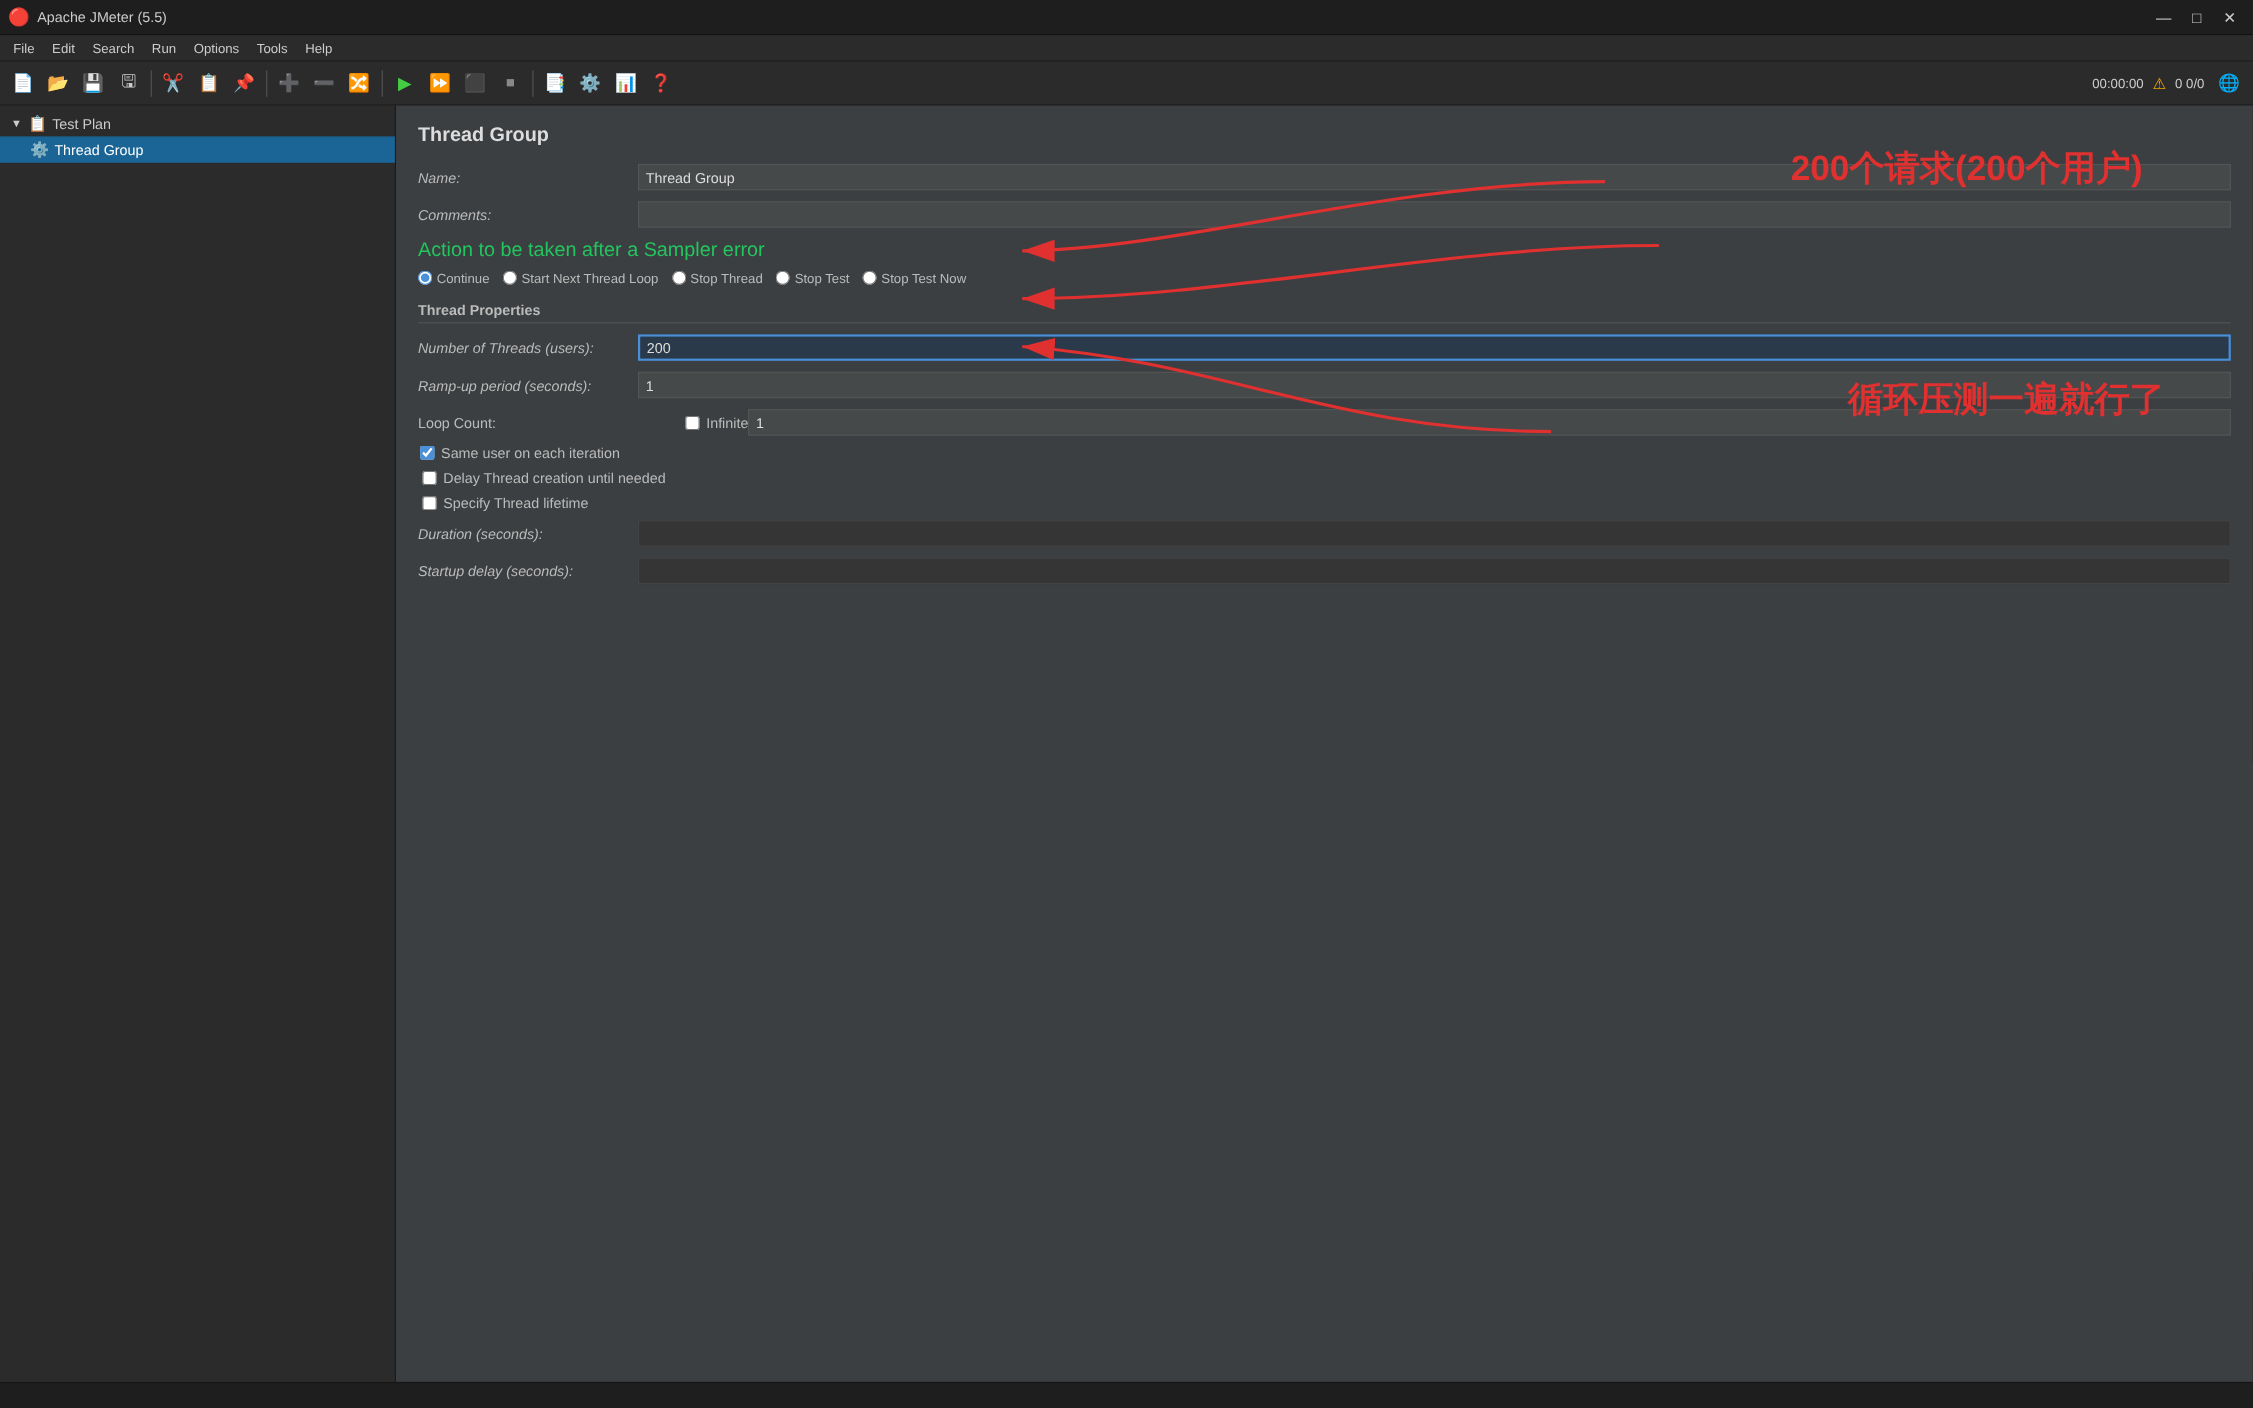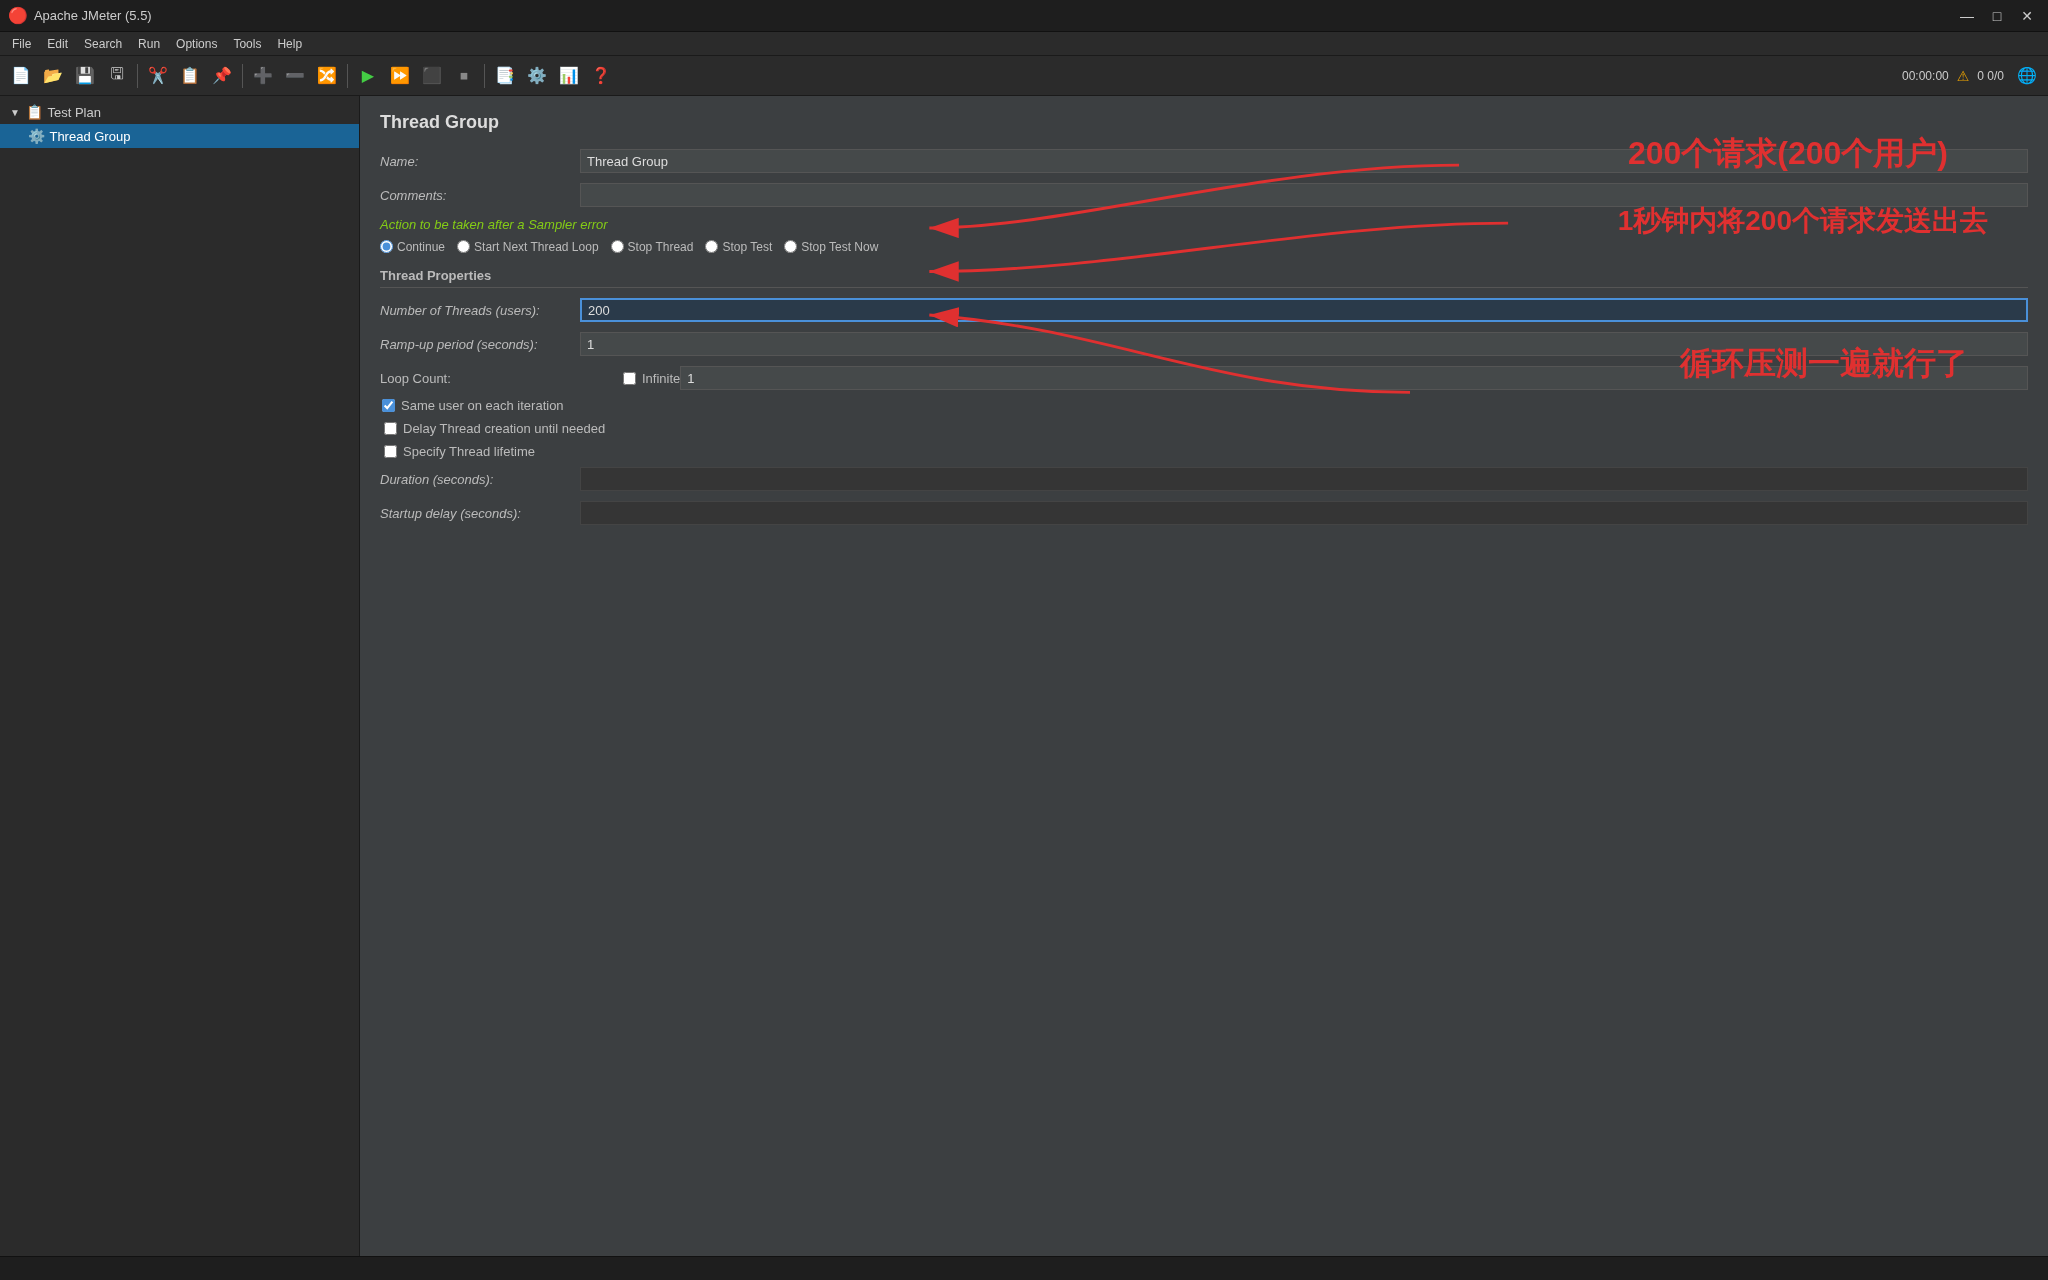--- a/index.html
+++ b/index.html
@@ -373,21 +373,20 @@
     <div class="tree-item selected" style="padding-left: 28px;">
       <span class="tree-icon tree-icon-group">⚙️</span>
       <span>Thread Group</span>
     </div>
   </div>
 
   <div class="content-area">
     <div class="content-wrapper" style="position: relative;">
 
       <div class="annotation-text-1">200个请求(200个用户)</div>
-      <div class="annotation-text-2">1秒钟内将200个请求发送出去</div>
       <div class="annotation-text-3">循环压测一遍就行了</div>
 
       <svg class="arrows-overlay" viewBox="0 0 1680 600" preserveAspectRatio="none" style="position:absolute;top:0;left:0;width:100%;height:580px;pointer-events:none;">
 
         <defs>
           <marker id="arrowhead" markerWidth="10" markerHeight="7" refX="10" refY="3.5" orient="auto">
             <polygon points="0 0, 10 3.5, 0 7" fill="#e03030"></polygon>
           </marker>
         </defs>
 
@@ -404,21 +403,21 @@
         <span class="form-label">Name:</span>
         <input class="form-input" type="text" value="Thread Group" style="">
       </div>
 
       <div class="form-row">
         <span class="form-label">Comments:</span>
         <input class="form-input" type="text" style="">
       </div>
 
       <div style="margin-bottom: 10px;">
-        <div style="font-size:13px; color:#84cc16; margin-bottom:8px;font-style:italic;">Action to be taken after a Sampler error</div>
+        <div style="font-size:18px; color:#22c55e; margin-bottom:8px;">Action to be taken after a Sampler error</div>
         <div class="radio-group">
           <label class="radio-item">
             <input type="radio" name="action" checked="" style="">
             <span>Continue</span>
           </label>
           <label class="radio-item">
             <input type="radio" name="action" style="">
             <span>Start Next Thread Loop</span>
           </label>
           <label class="radio-item">

